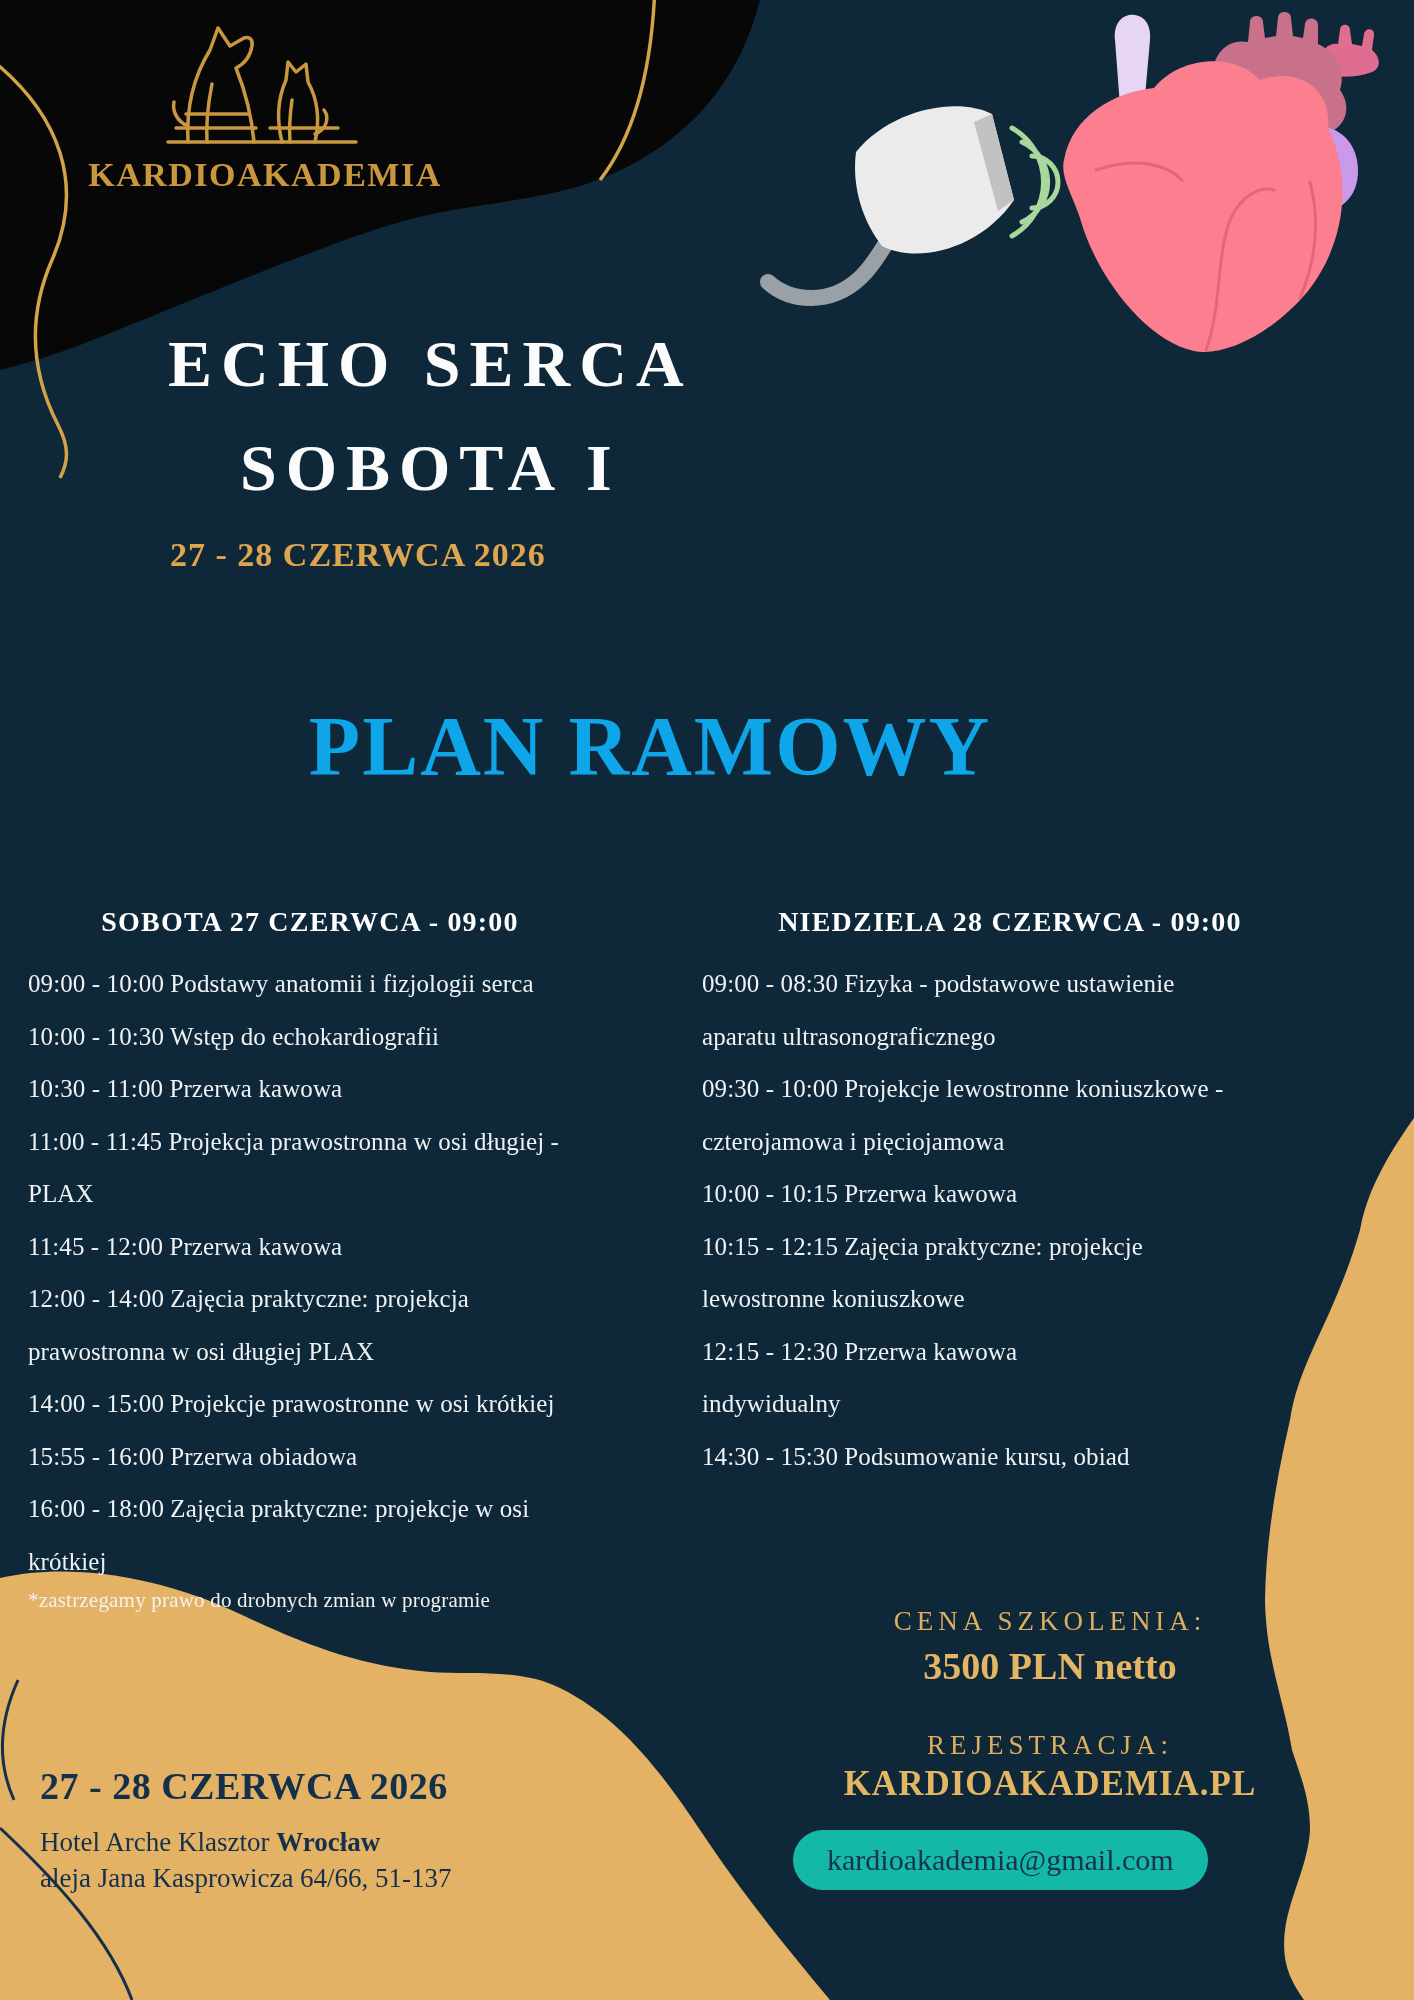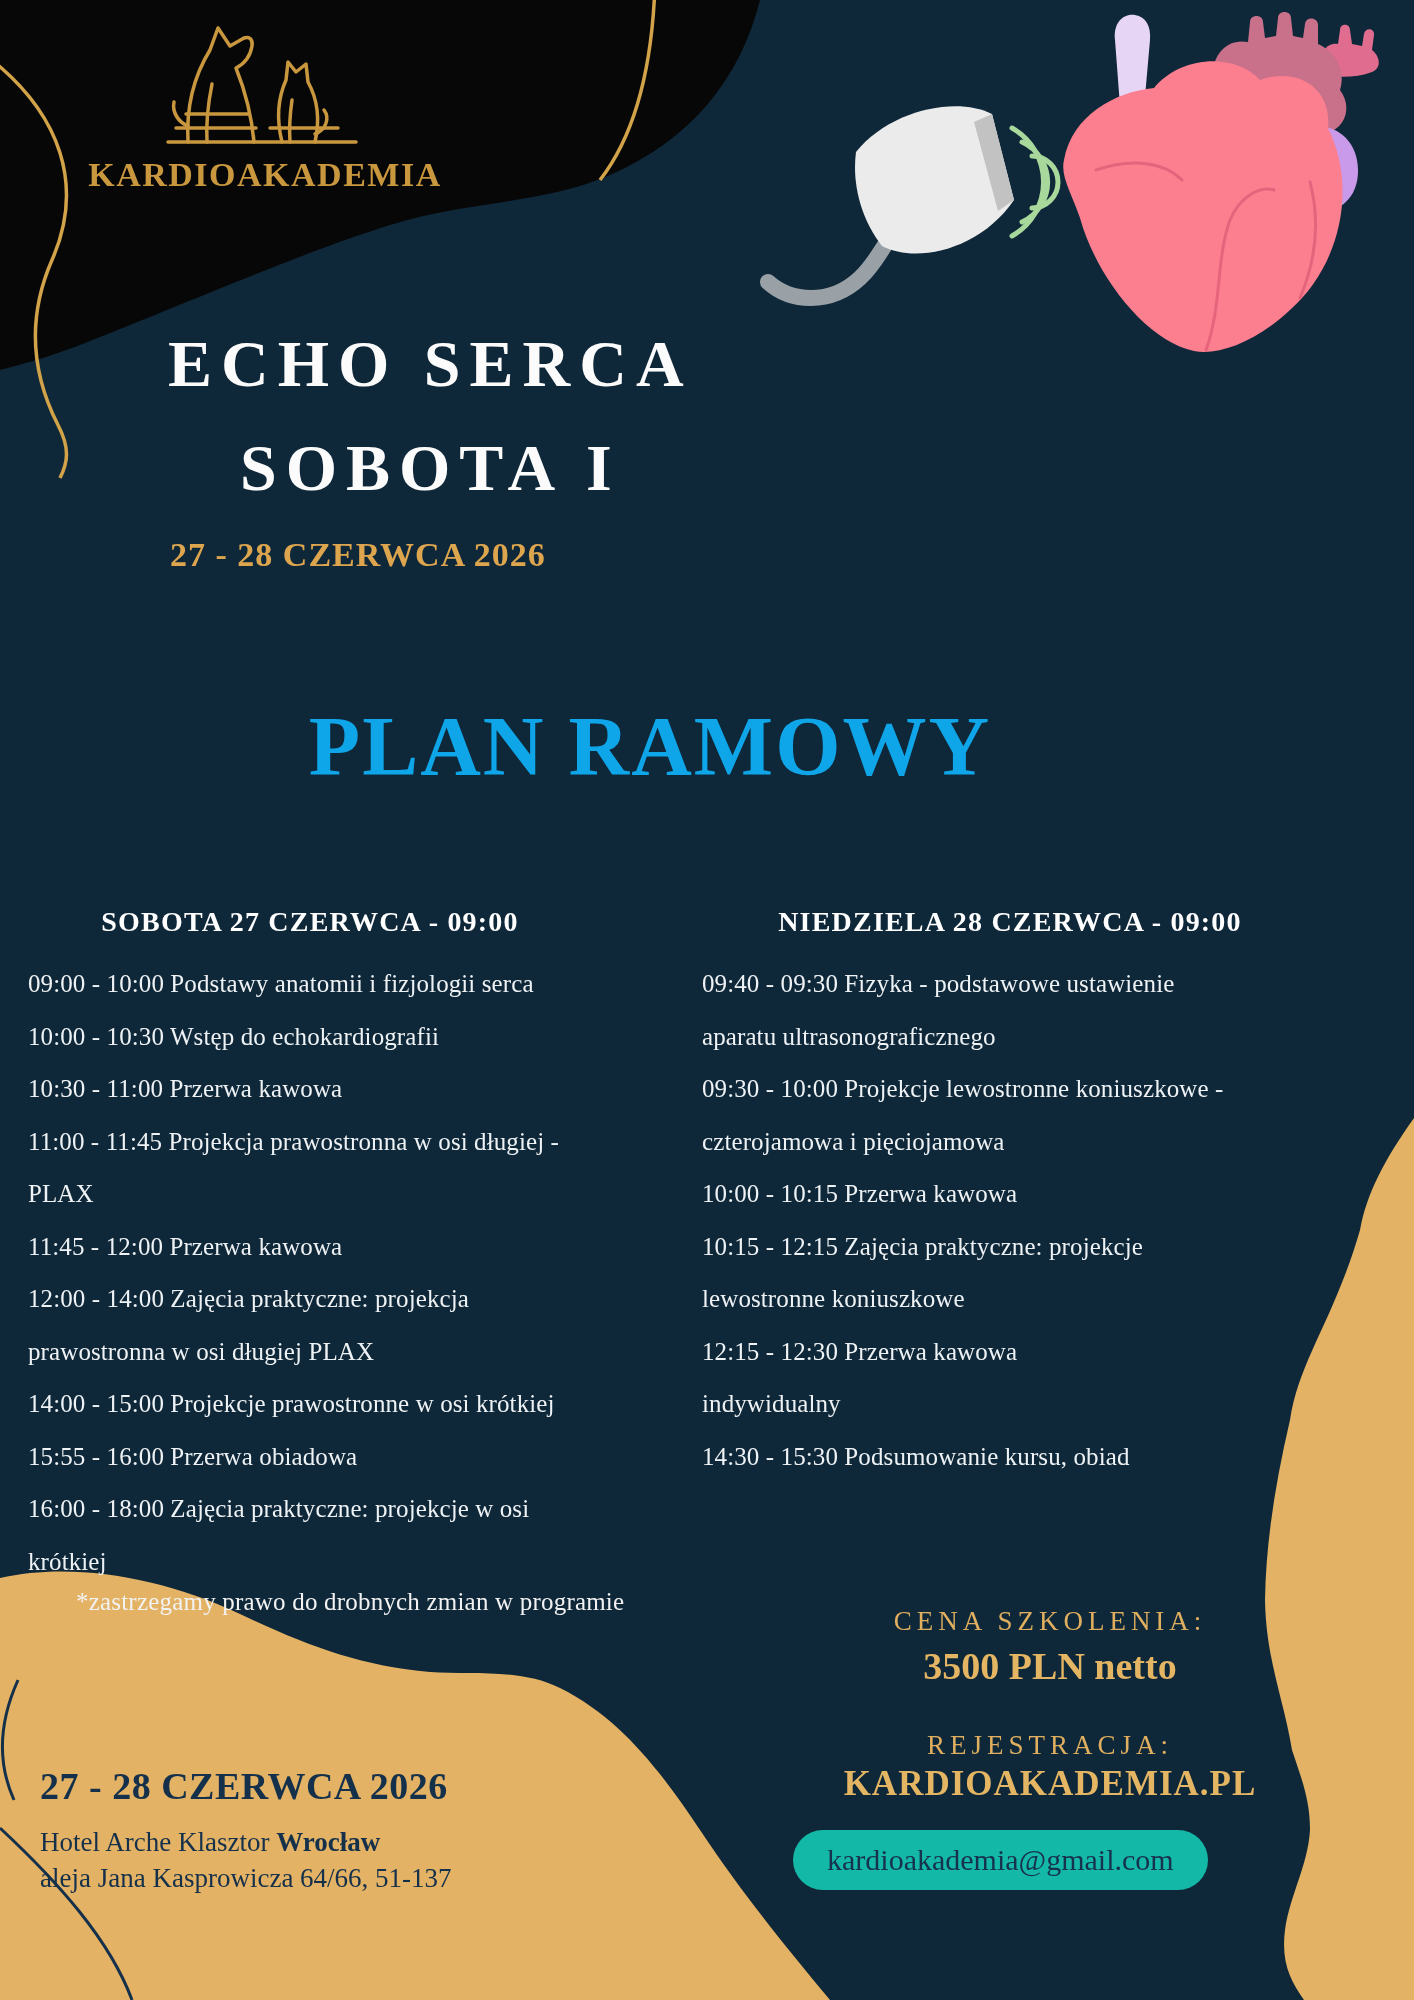--- a/index.html
+++ b/index.html
@@ -47,21 +47,21 @@
   #day0{left:20px;width:580px;}
   #day1{left:660px;width:700px;}
   .lines{padding-left:8px;}
   #day1 .lines{padding-left:42px;}
   .sched-line{
     font-size:25px;font-weight:400;line-height:52.5px;
     letter-spacing:0.1px;white-space:nowrap;color:#eef2f4;
   }
   .footnote{
     left:28px;top:1588px;
-    color:#f2f2f2;font-size:25px;letter-spacing:0.2px;margin-left:48px;
+    color:#f2f2f2;font-size:21px;letter-spacing:0.2px;
   }
 
   
   .venue{left:40px;color:#15304b;}
   .venue-date{top:1764px;font-size:38px;font-weight:800;letter-spacing:0.5px;white-space:nowrap;}
   .venue-hotel{top:1824px;font-size:27px;line-height:36px;white-space:nowrap;}
   .venue-hotel b{font-weight:700;text-align:center;}
   .venue-address{top:1860px;font-size:27px;line-height:36px;white-space:nowrap;}
 
   
@@ -190,21 +190,21 @@
         <div class="sched-line">prawostronna w osi długiej PLAX</div>
         <div class="sched-line">14:00 - 15:00 Projekcje prawostronne w osi krótkiej</div>
         <div class="sched-line">15:55 - 16:00 Przerwa obiadowa</div>
         <div class="sched-line">16:00 - 18:00 Zajęcia praktyczne: projekcje w osi</div>
         <div class="sched-line">krótkiej</div>
       </div>
   </section>
   <section class="abs day" id="day1">
     <div class="day-header">NIEDZIELA 28 CZERWCA - 09:00</div>
     <div class="lines">
-        <div class="sched-line">09:40 - 09:30 Fizyka - podstawowe ustawienie</div>
+        <div class="sched-line">09:00 - 08:30 Fizyka - podstawowe ustawienie</div>
         <div class="sched-line">aparatu ultrasonograficznego</div>
         <div class="sched-line">09:30 - 10:00 Projekcje lewostronne koniuszkowe -</div>
         <div class="sched-line">czterojamowa i pięciojamowa</div>
         <div class="sched-line">10:00 - 10:15 Przerwa kawowa</div>
         <div class="sched-line">10:15 - 12:15 Zajęcia praktyczne: projekcje</div>
         <div class="sched-line">lewostronne koniuszkowe</div>
         <div class="sched-line">12:15 - 12:30 Przerwa kawowa</div>
         <div class="sched-line">indywidualny</div>
         <div class="sched-line">14:30 - 15:30 Podsumowanie kursu, obiad</div>
       </div>

